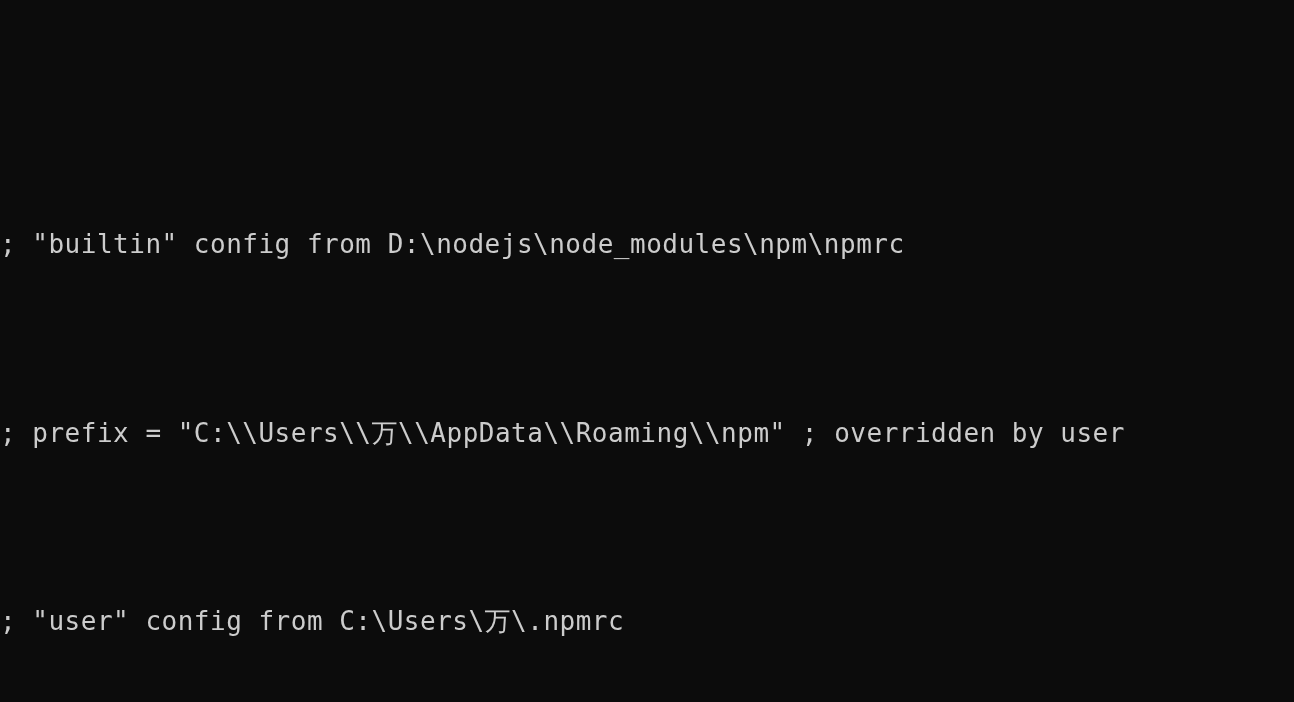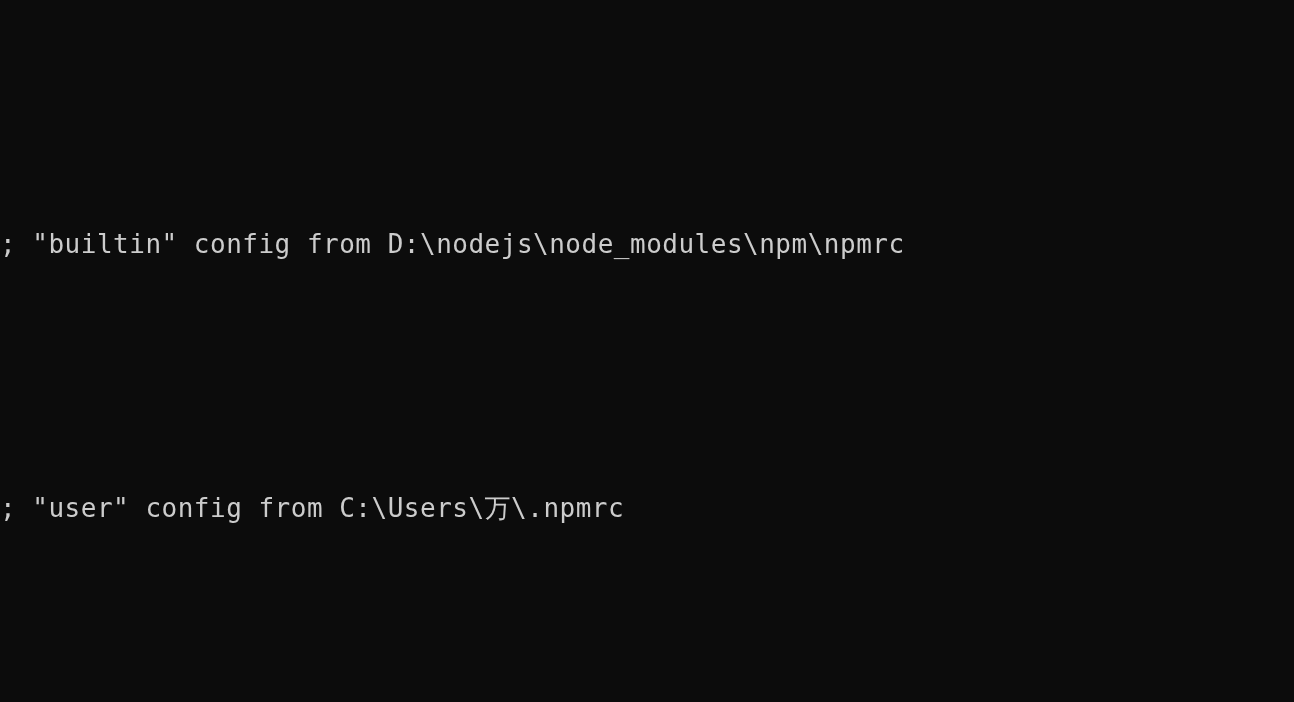--- a/index.html
+++ b/index.html
@@ -30,20 +30,21 @@
     }
   </style>
 </head>
 <body>
 
 
 
 <div class="terminal">
   <span class="line">; "builtin" config from D:\nodejs\node_modules\npm\npmrc</span>
   <span class="line"></span>
+  <span class="line">; prefix = "C:\\Users\\万\\AppData\\Roaming\\npm" ; overridden by user</span>
   <span class="line"></span>
   <span class="line">; "user" config from C:\Users\万\.npmrc</span>
   <span class="line"></span>
   
   
   
   
   
   <span class="line"></span>
   

